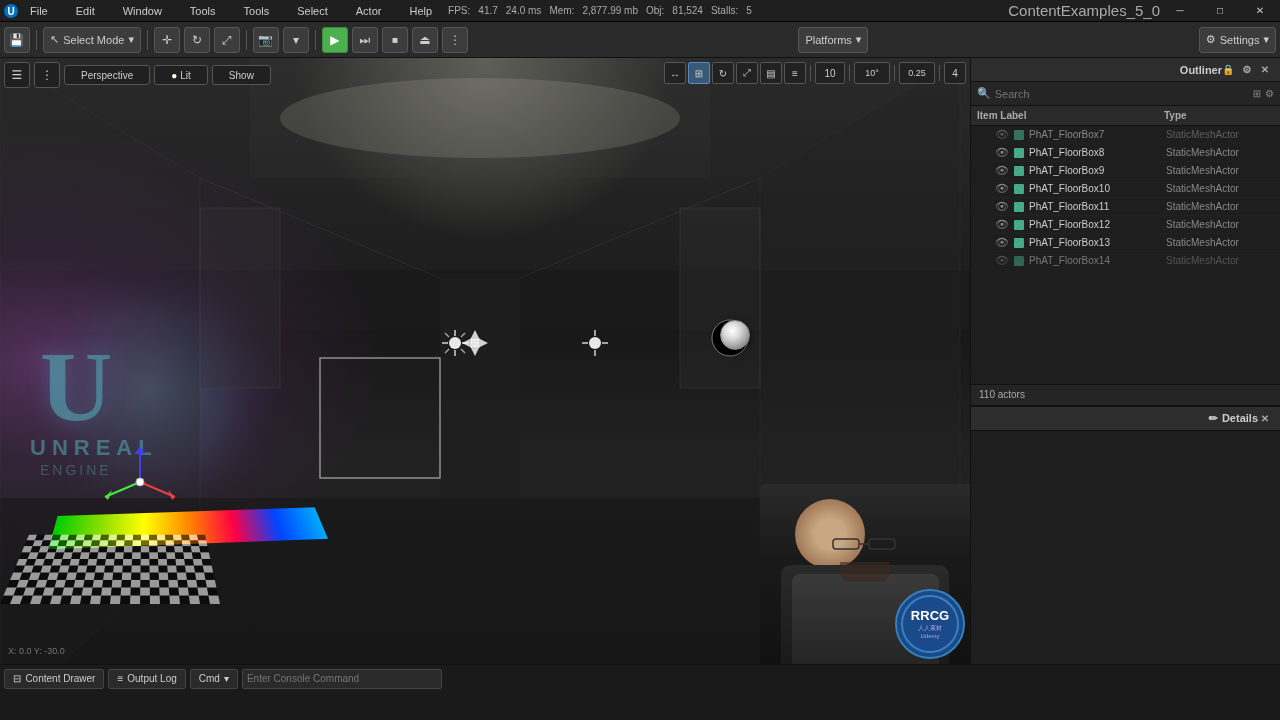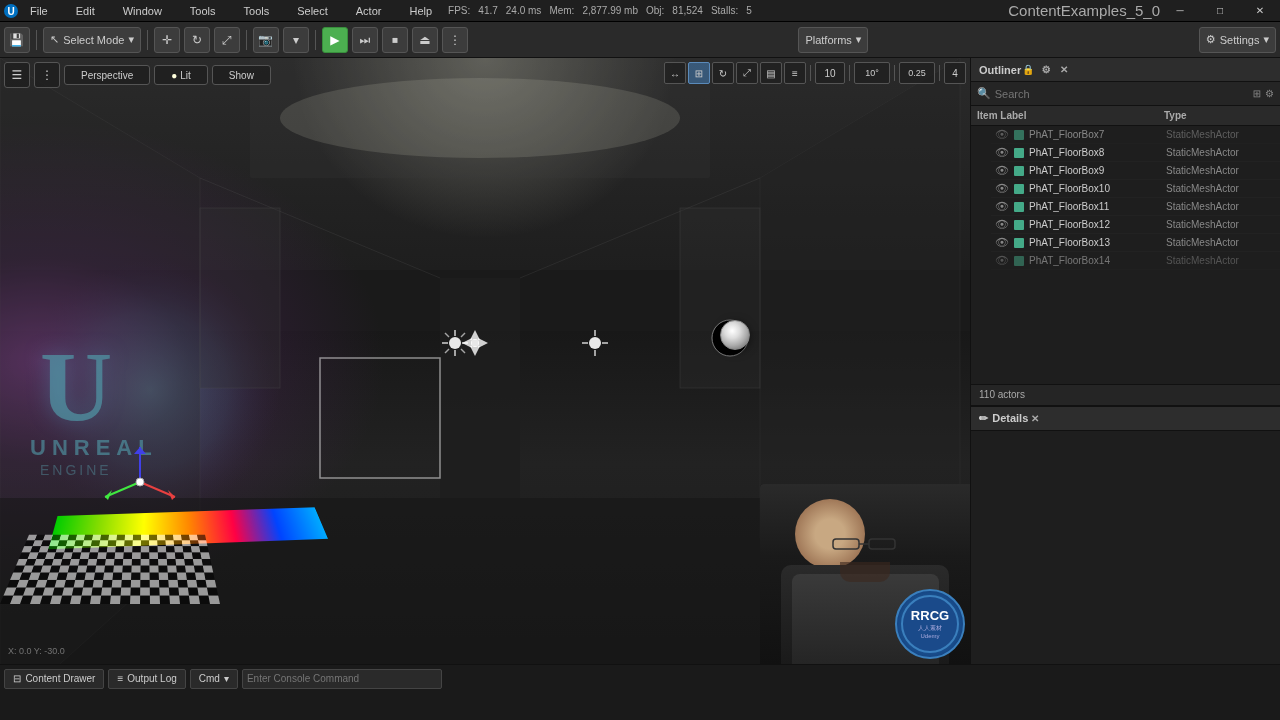--- a/index.html
+++ b/index.html
@@ -47,21 +47,21 @@
     
     .scene-layer {
       position: absolute; top: 0; left: 0; width: 100%; height: 100%;
     }
 
     
     #outliner {
       width: 310px; background: #1e1e1e; border-left: 1px solid #111; display: flex; flex-direction: column;
     }
     .panel-header {
-      height: 24px; background: #2d2d2d; display: flex; align-items: center; justify-content: flex-start;
+      height: 24px; background: #2d2d2d; display: flex; align-items: center; justify-content: flex-end;
       padding: 0 8px; border-bottom: 1px solid #111; font-size: 11px; color: #ccc; font-weight: 600;
     }
     .panel-header-btns { display: flex; gap: 4px; }
     .panel-header-btn { width: 14px; height: 14px; display: flex; align-items: center; justify-content: center; cursor: pointer; color: #aaa; font-size: 10px; }
 
     #search-bar {
       height: 24px; background: #252525; border-bottom: 1px solid #111; display: flex; align-items: center;
       padding: 0 6px; gap: 4px;
     }
     #search-bar input {

